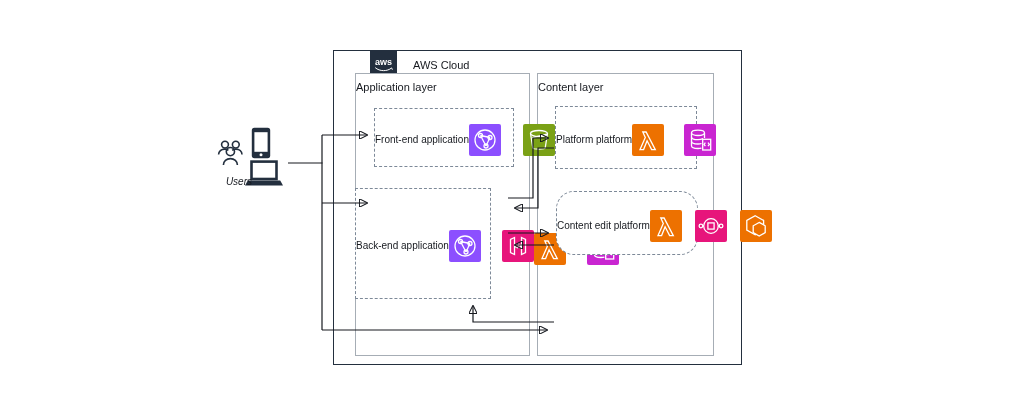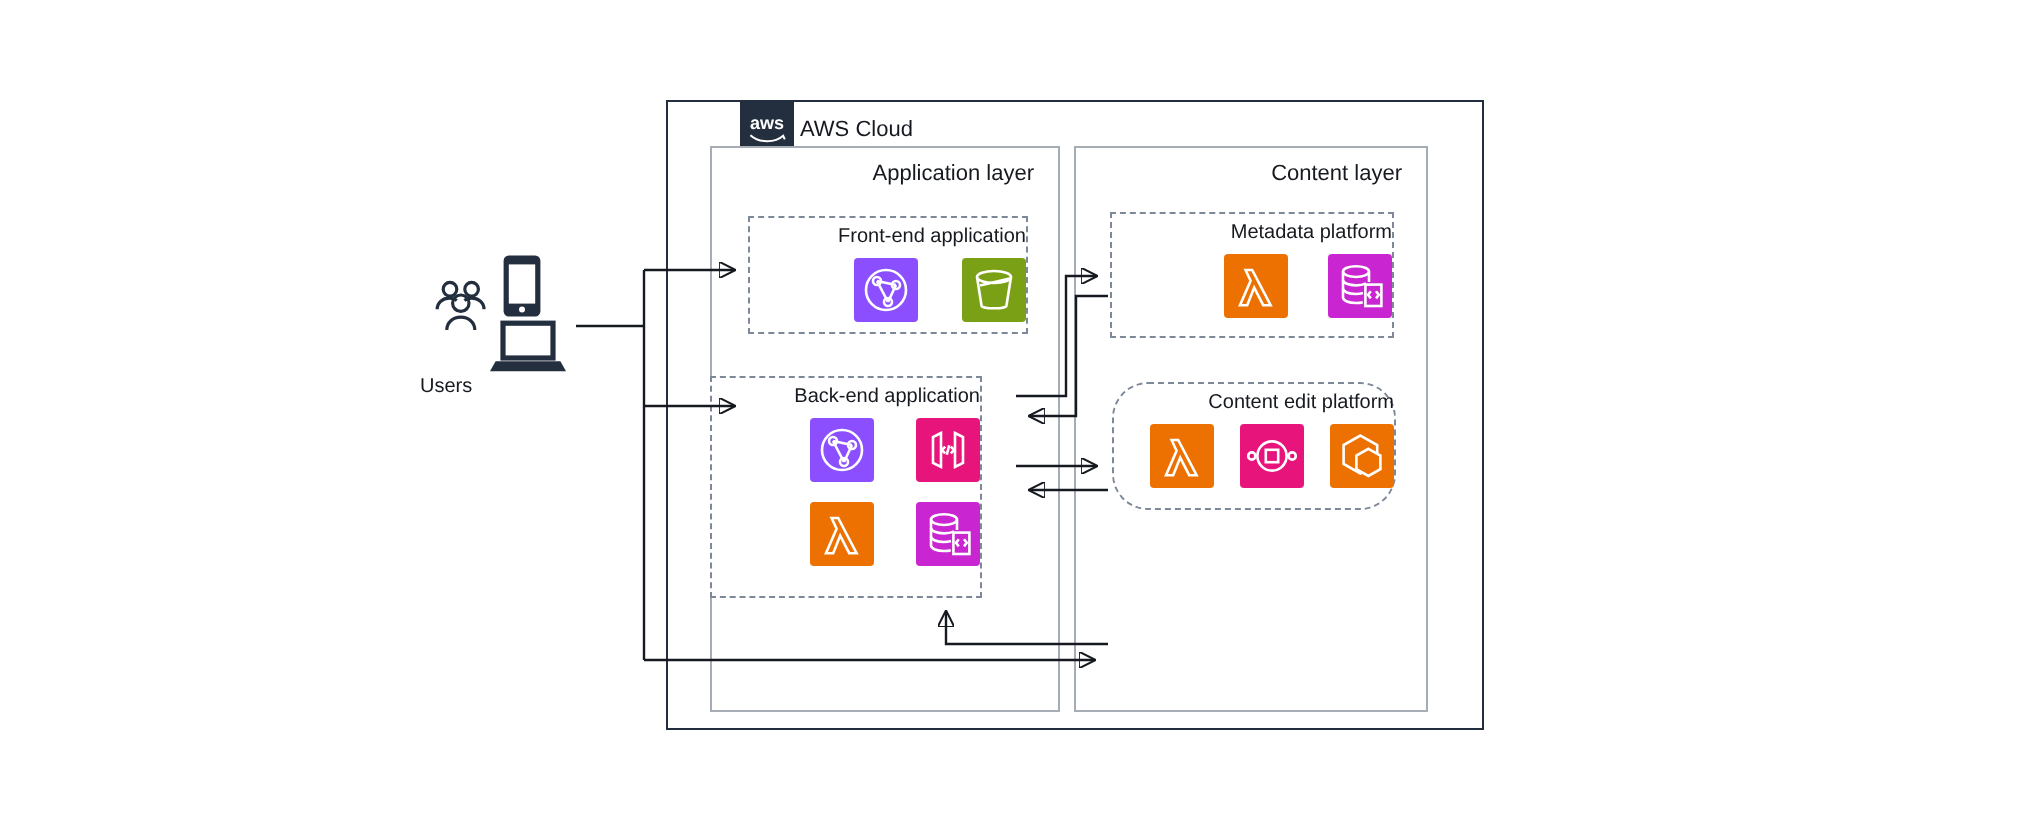--- a/index.html
+++ b/index.html
@@ -4,32 +4,32 @@
 <style>
   html,body{margin:0;padding:0;background:#fff;}
   .canvas{position:relative;width:1020px;height:420px;background:#ffffff;
           font-family:"Liberation Sans",sans-serif;color:#16191f;overflow:hidden;}
 
   
   .cloud-box{position:absolute;left:333px;top:50px;width:407px;height:313px;
              border:1px solid #232f3e;background:transparent;}
   .cloud-header{position:absolute;left:0;top:0;display:flex;align-items:center;padding-left:36px;}
   .aws-logo{width:27px;height:27px;background:#232f3e;flex:0 0 auto;}
-  .cloud-label{margin-left:3px;font-size:11px;white-space:nowrap;}
+  .cloud-label{margin-left:16px;font-size:11px;white-space:nowrap;}
 
   
   .layer{position:absolute;border:1px solid #a6adb5;background:#fff;}
   .layer-app{left:355px;top:73px;width:173px;height:281px;}
   .layer-platform{left:537px;top:73px;width:175px;height:281px;}
-  .layer-title{position:absolute;top:7px;left:0;right:12px;text-align:right;
+  .layer-title{position:absolute;top:7px;left:0;right:0;text-align:left;
                font-size:11px;white-space:nowrap;}
 
   
   .group{position:absolute;border:1px dashed #7d8998;background:#fff;
-         display:flex;flex-direction:column;align-items:flex-end;}
+         display:flex;flex-direction:row;align-items:center;}
   .group-title{font-size:10px;margin-top:4px;white-space:nowrap;}
   .icon-row{display:flex;margin-top:5px;}
   .g-frontend{left:374px;top:108px;width:138px;height:57px;}
   .g-frontend .icon-row{gap:22px;}
   .g-backend{left:355px;top:188px;width:134px;height:109px;}
   .g-backend .icon-row{gap:21px;}
   .g-backend .icon-row.second{margin-top:10px;}
   .g-metadata{left:555px;top:106px;width:140px;height:61px;}
   .g-metadata .icon-row{gap:20px;}
   .g-contentedit{left:556px;top:191px;width:140px;height:62px;border-radius:18px;}
@@ -45,22 +45,22 @@
   .bg-orange{background:#ED7100;}
   .bg-pink{background:#E7157B;}
   .bg-magenta{background:#C925D1;}
   .sicon-stroke{stroke:#ffffff;fill:none;stroke-width:1.3;}
 
   
   .users{position:absolute;left:210px;top:124px;width:85px;height:68px;}
   .users-people{position:absolute;left:7px;top:13px;}
   .users-phone{position:absolute;left:41px;top:3px;}
   .users-laptop{position:absolute;left:35px;top:36px;}
-  .users-label{position:absolute;left:0px;top:64px;width:42px;text-align:left;
-               font-size:10px;}
+  .users-label{position:absolute;left:0px;top:52px;width:42px;text-align:right;
+               font-size:10px;font-style:italic;}
 
   
   .connectors{position:absolute;left:0;top:0;width:1020px;height:420px;
               pointer-events:none;z-index:6;}
   .connectors path{stroke:#16191f;stroke-width:1.2;fill:none;}
 </style>
 </head>
 <body>
 
 <div class="canvas">
@@ -171,21 +171,21 @@
           <path d="M7.5 17.3 c0 1.5 2.9 2.7 6.5 2.7 1.3 0 2.5-.2 3.5-.5"></path>
           <rect x="18.7" y="15.3" width="8" height="10.7" fill="#C925D1"></rect>
           <path d="M21.4 18.6 l-1.4 1.8 1.4 1.8"></path>
           <path d="M24 18.6 l1.4 1.8 -1.4 1.8"></path>
         </svg>
       </span>
     </div>
   </div>
 
   <div class="group g-metadata">
-    <div class="group-title">Metadata platform</div>
+    <div class="group-title">Platform platform</div>
     <div class="icon-row">
       <span class="sicon bg-orange">
         <svg width="32" height="32" viewBox="0 0 32 32" class="sicon-stroke">
           <polygon points="10.8,8 14.1,8 23.3,25.6 19.6,25.6 15.1,16.8 11.6,25.6 8,25.6 13.3,13.4"></polygon>
         </svg>
       </span>
       <span class="sicon bg-magenta">
         <svg width="32" height="32" viewBox="0 0 32 32" class="sicon-stroke">
           <ellipse cx="14" cy="8.8" rx="6.5" ry="2.7"></ellipse>
           <path d="M7.5 8.8 V21.8 c0 1.5 2.9 2.7 6.5 2.7 1.2 0 2.4-.1 3.4-.4"></path>

